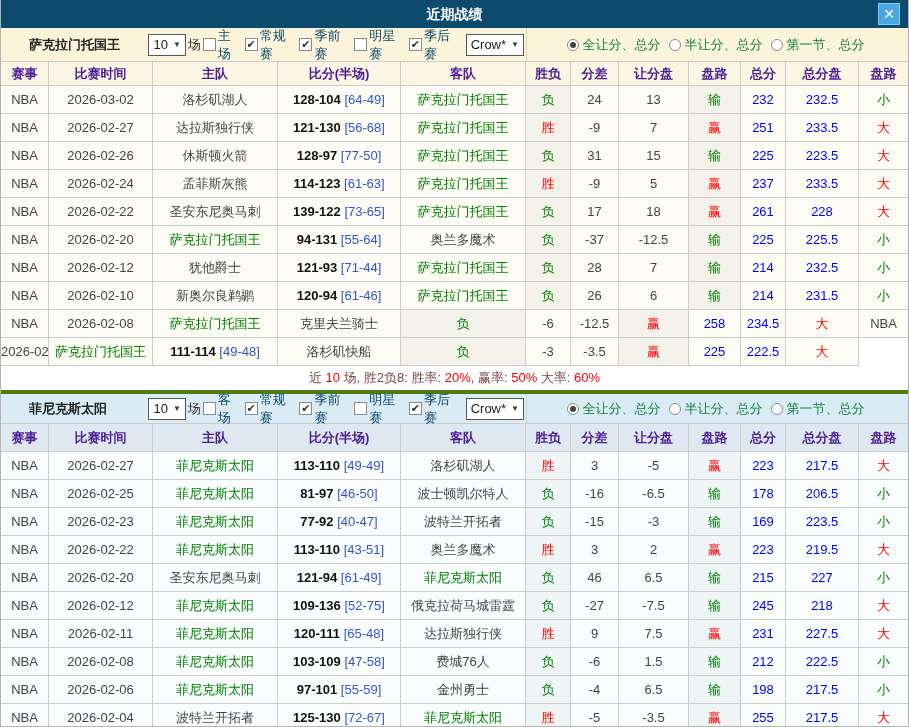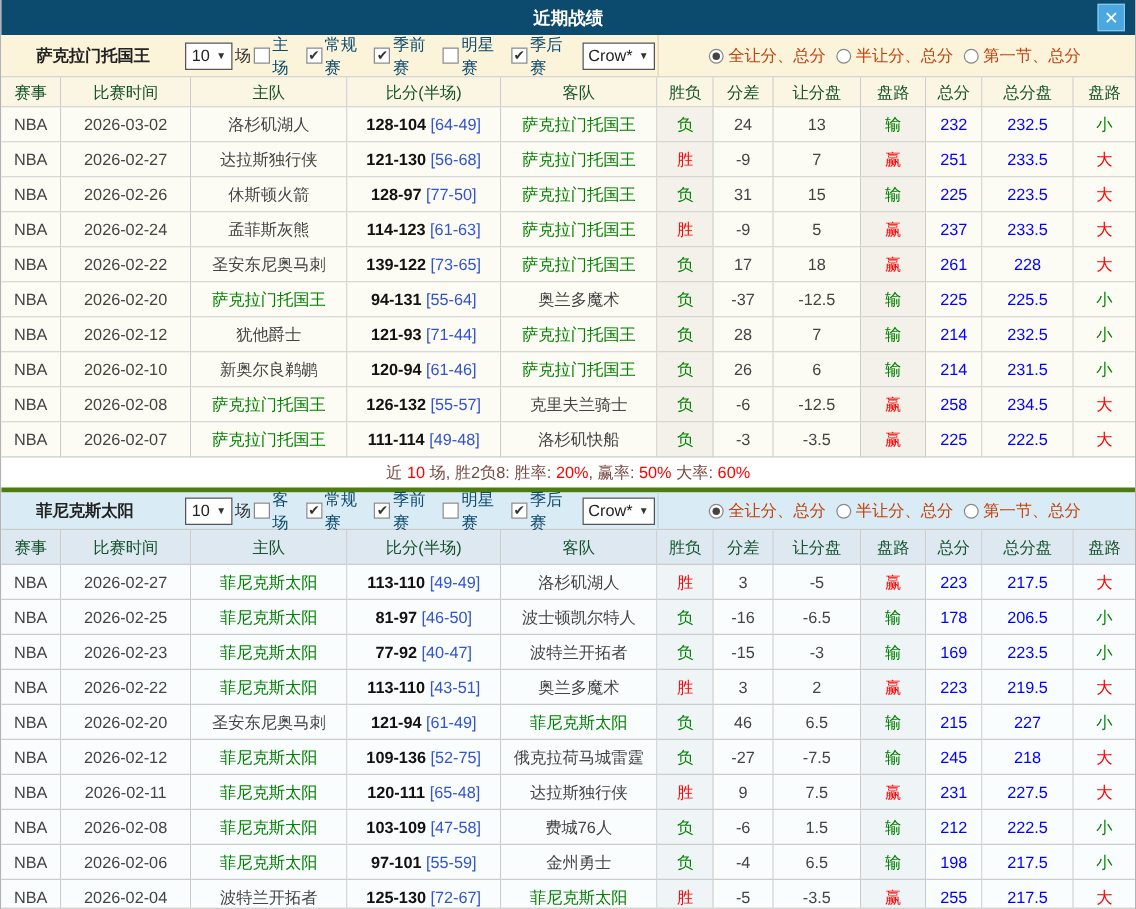--- a/index.html
+++ b/index.html
@@ -36,29 +36,29 @@
   .radio-wrap{
     margin-left:auto;width:381px;height:100%;display:flex;align-items:center;justify-content:center;gap:4px;flex:none;
   }
   .s1 .radio-wrap{border-left:1px solid #e3d3a8;}
   .s2 .radio-wrap{border-left:1px solid #bcd7e4;}
   .radio{
     width:12px;height:12px;border-radius:50%;box-sizing:border-box;border:1px solid #888;background:#fff;
     display:inline-flex;align-items:center;justify-content:center;cursor:pointer;flex:none;
   }
   .radio .dot{width:6px;height:6px;border-radius:50%;background:#444;}
-  .radio-label{color:#c2410c;margin-right:4px;}
+  .radio-label{color:#15803d;margin-right:4px;}
   
   .tbl{display:grid;grid-template-columns:48px 104px 125px 123px 125px 45px 48px 70px 52px 45px 73px 1fr;}
   .th,.td{
     box-sizing:border-box;text-align:center;overflow:hidden;white-space:nowrap;
     border-right:1px solid #ccc;border-bottom:1px solid #ccc;
   }
   .th:nth-child(12n),.td:nth-child(12n){border-right:none;}
-  .th{color:#14532d;font-weight:normal;}
+  .th{color:#4c1d95;font-weight:bold;}
   .s1 .th{height:24px;line-height:24px;background:#fbf5e3;}
   .s2 .th{height:28px;line-height:28px;background:#dde8f1;}
   .td{height:28px;line-height:27px;color:#444;}
   .s1 .td{background:#fdfcf4;}
   .s2 .td{background:#fafdfe;}
   .s1 .td.shade{background:#f3f1e9;}
   .s2 .td.shade{background:#eff4f7;}
   .td.g{color:#008000;}
   .td.r{color:#ff0000;}
   .td.b{color:#0000ff;}
@@ -220,21 +220,20 @@
           <div class="td shade g">负</div>
           <div class="td">26</div>
           <div class="td">6</div>
           <div class="td shade g">输</div>
           <div class="td b">214</div>
           <div class="td b">231.5</div>
           <div class="td g">小</div>
           <div class="td">NBA</div>
           <div class="td">2026-02-08</div>
           <div class="td g">萨克拉门托国王</div>
-          <div class="td"><span class="fs">126-132</span> <span class="hs">[55-57]</span></div>
           <div class="td">克里夫兰骑士</div>
           <div class="td shade g">负</div>
           <div class="td">-6</div>
           <div class="td">-12.5</div>
           <div class="td shade r">赢</div>
           <div class="td b">258</div>
           <div class="td b">234.5</div>
           <div class="td r">大</div>
           <div class="td">NBA</div>
           <div class="td">2026-02-07</div>

